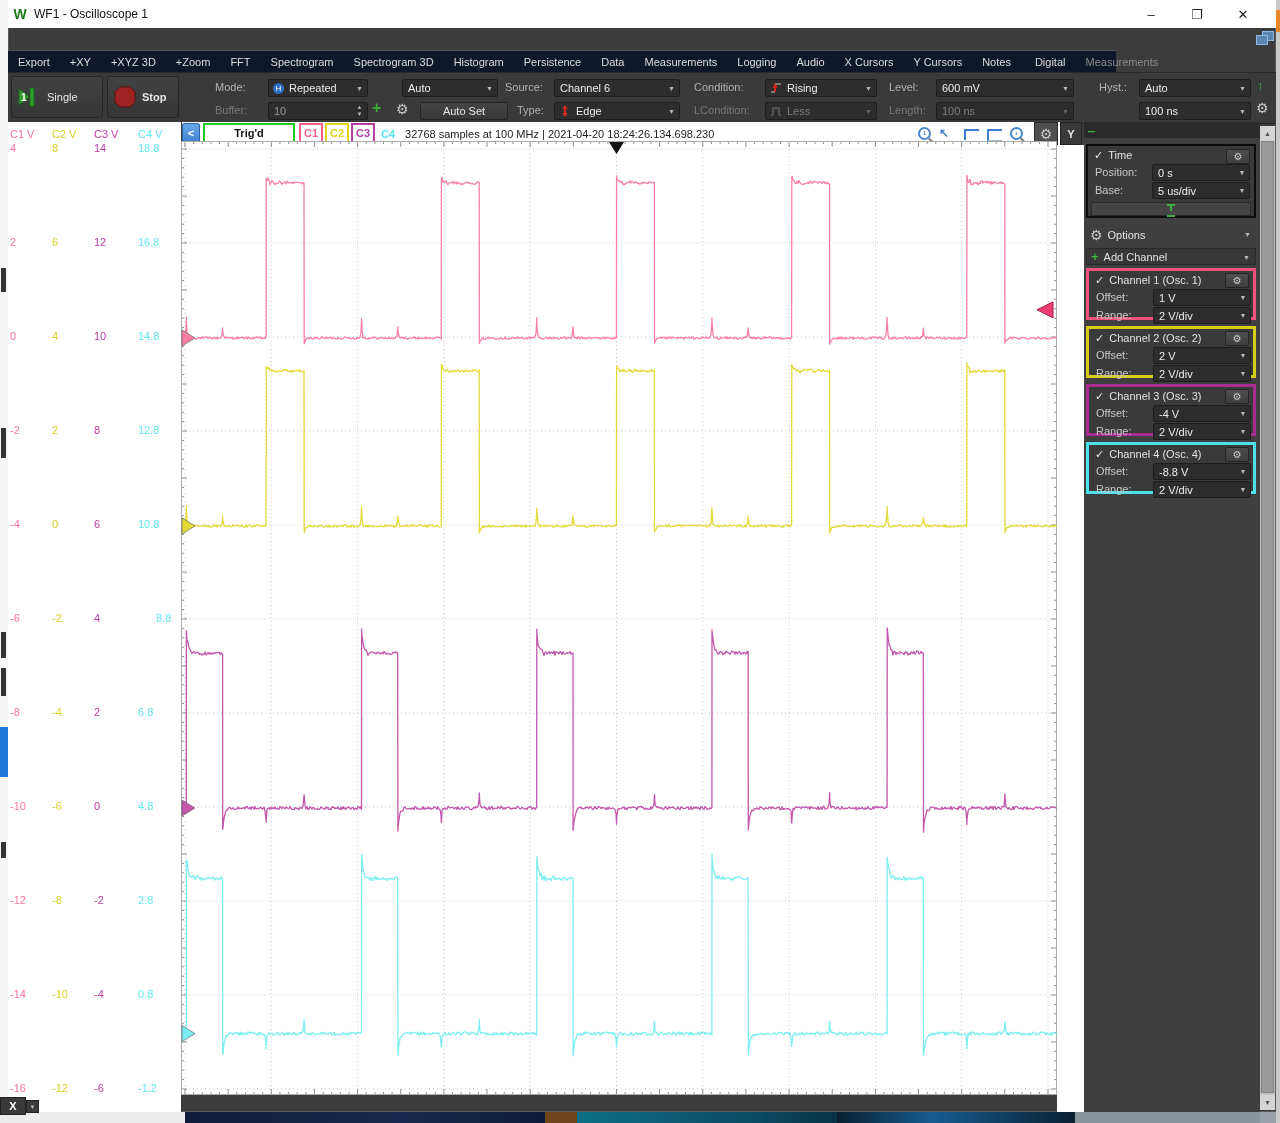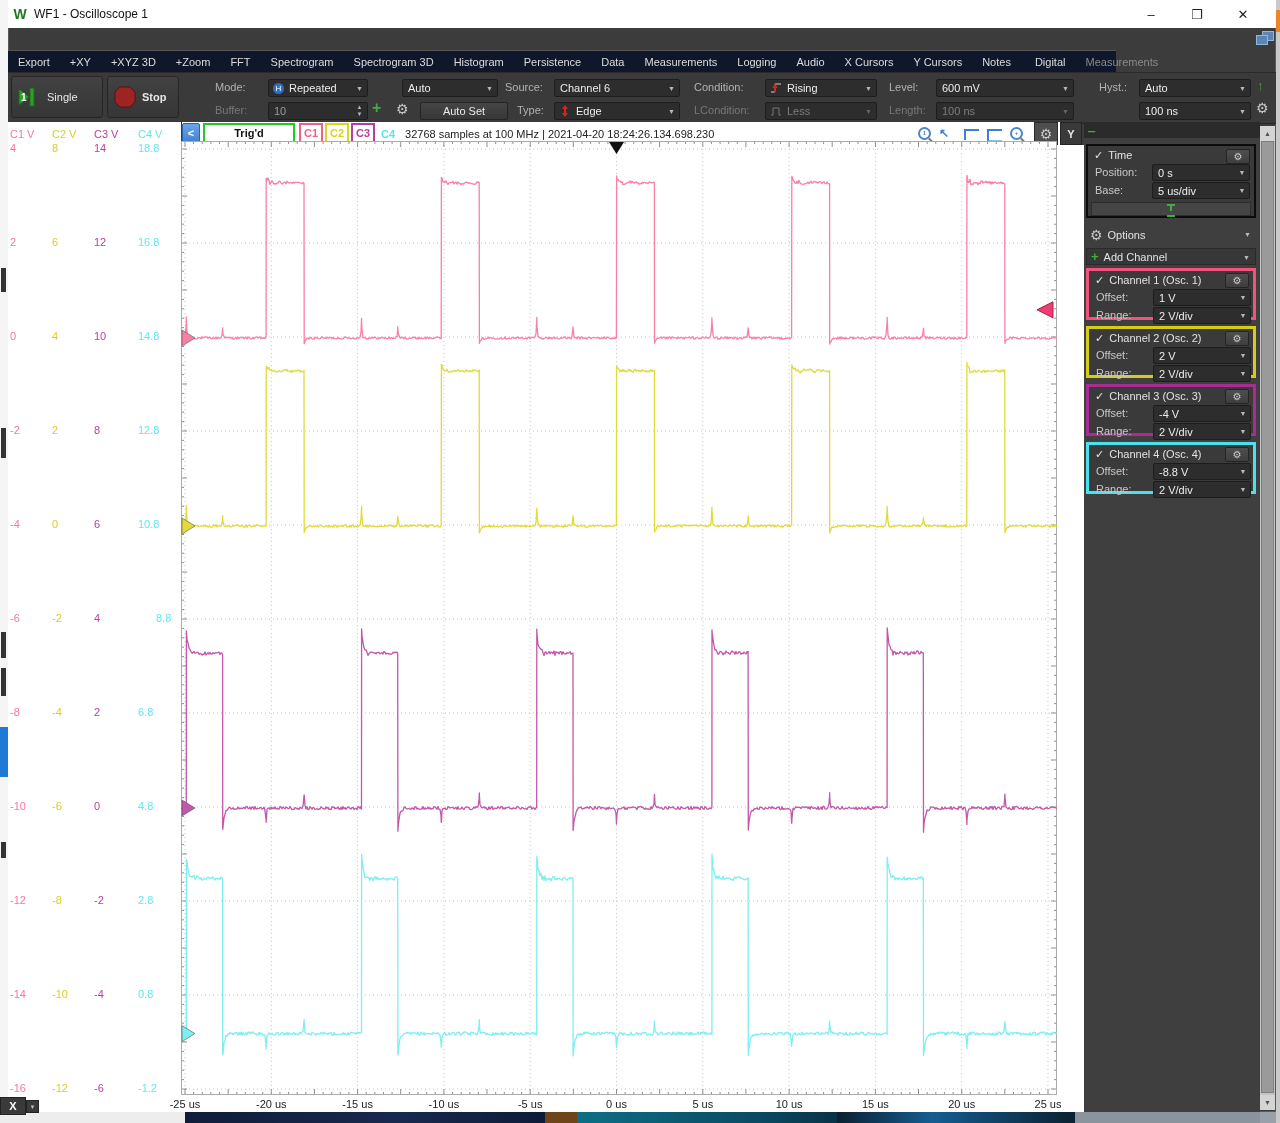--- a/index.html
+++ b/index.html
@@ -341,33 +341,20 @@
         <polyline points="0.0,891.9 1.0,892.3 2.0,893.9 3.0,891.4 4.0,891.8 5.0,894.2 5.3,891.6 5.4,718.7 6.0,720.2 7.0,728.7 8.0,732.9 9.0,735.9 10.0,735.4 11.0,736.3 12.0,734.8 13.0,734.7 14.0,738.3 15.0,737.1 16.0,734.7 17.0,736.0 18.0,736.7 19.0,738.1 20.0,736.6 21.0,739.2 22.0,738.7 23.0,737.3 24.0,738.0 25.0,738.3 26.0,736.5 27.0,736.2 28.0,736.7 29.0,737.8 30.0,736.9 31.0,737.2 32.0,735.7 33.0,737.9 34.0,739.0 35.0,737.1 36.0,737.4 37.0,738.1 38.0,737.5 39.0,738.3 40.0,736.1 41.0,736.7 41.6,738.9 41.7,913.7 42.0,912.6 43.0,902.3 44.0,899.4 45.0,894.4 46.0,895.4 47.0,892.9 48.0,893.0 49.0,891.7 50.0,892.6 51.0,892.2 52.0,893.7 53.0,892.2 54.0,892.5 55.0,891.3 56.0,891.7 57.0,893.9 58.0,891.6 59.0,894.1 60.0,891.0 61.0,894.1 62.0,891.7 63.0,893.3 64.0,893.7 65.0,891.8 66.0,893.6 67.0,891.2 68.0,891.2 69.0,892.8 70.0,891.1 71.0,891.9 72.0,891.0 73.0,892.7 74.0,892.9 75.0,892.6 76.0,894.2 77.0,893.7 78.0,891.3 79.0,893.4 80.0,892.0 81.0,892.5 82.0,894.0 83.0,893.6 84.0,894.2 85.0,905.2 85.1,903.4 85.1,908.1 85.2,904.6 86.0,894.6 87.0,893.6 88.0,891.8 89.0,893.5 90.0,892.9 91.0,892.1 92.0,893.8 93.0,893.8 94.0,893.6 95.0,892.9 96.0,891.4 97.0,891.6 98.0,893.9 99.0,893.5 100.0,892.6 101.0,891.2 102.0,892.0 103.0,894.1 104.0,892.3 105.0,893.4 106.0,891.5 107.0,894.1 108.0,891.8 109.0,892.8 110.0,892.6 111.0,893.6 112.0,892.1 113.0,891.5 114.0,894.0 115.0,892.7 116.0,893.3 117.0,893.8 118.0,892.3 119.0,891.3 120.0,893.0 121.0,891.0 122.0,890.4 123.0,880.6 123.0,880.5 123.1,878.7 123.2,880.8 124.0,891.8 125.0,892.5 126.0,892.8 127.0,893.3 128.0,892.3 129.0,893.7 130.0,894.0 131.0,891.4 132.0,892.0 133.0,892.3 134.0,893.3 135.0,894.1 136.0,892.4 137.0,892.6 138.0,893.0 139.0,893.4 140.0,891.6 141.0,891.9 142.0,893.1 143.0,891.2 144.0,892.7 145.0,892.4 146.0,892.9 147.0,893.4 148.0,892.0 149.0,892.3 150.0,891.4 151.0,894.2 152.0,894.1 153.0,891.3 154.0,894.2 155.0,893.0 156.0,893.8 157.0,893.4 158.0,893.4 159.0,893.0 160.0,893.6 161.0,893.3 162.0,891.5 163.0,893.2 164.0,892.2 165.0,893.6 166.0,894.0 167.0,891.8 168.0,894.0 169.0,892.5 170.0,891.2 171.0,892.1 172.0,891.9 173.0,891.8 174.0,891.9 175.0,893.2 176.0,891.7 177.0,891.5 178.0,891.7 179.0,892.2 180.0,891.6 180.5,891.4 180.6,713.5 181.0,718.1 182.0,727.1 183.0,731.6 184.0,736.6 185.0,736.2 186.0,736.1 187.0,736.7 188.0,736.7 189.0,739.3 190.0,736.5 191.0,736.8 192.0,739.7 193.0,737.2 194.0,735.5 195.0,738.4 196.0,735.9 197.0,738.7 198.0,737.3 199.0,738.6 200.0,738.0 201.0,738.2 202.0,736.6 203.0,738.0 204.0,737.7 205.0,738.3 206.0,739.4 207.0,737.3 208.0,737.7 209.0,738.3 210.0,737.6 211.0,737.4 212.0,738.5 213.0,739.1 214.0,736.3 215.0,736.1 216.0,735.9 216.7,737.4 216.9,914.1 217.0,913.0 218.0,903.9 219.0,897.6 220.0,895.8 221.0,895.1 222.0,894.1 223.0,892.4 224.0,892.3 225.0,892.3 226.0,891.2 227.0,892.2 228.0,892.2 229.0,891.1 230.0,893.4 231.0,892.1 232.0,891.3 233.0,891.7 234.0,891.8 235.0,892.6 236.0,893.1 237.0,891.0 238.0,894.2 239.0,893.7 240.0,891.1 241.0,892.8 242.0,893.1 243.0,891.4 244.0,894.1 245.0,892.7 246.0,892.3 247.0,892.7 248.0,892.6 249.0,893.3 250.0,892.7 251.0,893.3 252.0,891.5 253.0,892.4 254.0,892.5 255.0,892.1 256.0,892.9 257.0,891.8 258.0,893.0 259.0,894.4 260.0,901.8 260.2,905.3 260.3,906.1 260.4,904.4 261.0,896.2 262.0,893.7 263.0,892.4 264.0,891.1 265.0,894.2 266.0,893.8 267.0,893.5 268.0,891.7 269.0,893.9 270.0,893.3 271.0,892.2 272.0,891.1 273.0,891.7 274.0,893.8 275.0,893.8 276.0,891.5 277.0,891.7 278.0,891.1 279.0,893.3 280.0,894.2 281.0,892.2 282.0,892.4 283.0,891.0 284.0,891.0 285.0,891.1 286.0,891.5 287.0,893.5 288.0,892.6 289.0,893.8 290.0,891.2 291.0,891.4 292.0,891.3 293.0,892.6 294.0,892.4 295.0,893.0 296.0,894.1 297.0,891.0 298.0,885.6 298.2,882.6 298.3,878.6 298.4,882.3 299.0,890.9 300.0,892.4 301.0,891.1 302.0,891.7 303.0,891.7 304.0,891.9 305.0,893.7 306.0,892.1 307.0,893.4 308.0,893.3 309.0,893.8 310.0,893.8 311.0,894.2 312.0,891.7 313.0,893.8 314.0,893.3 315.0,891.7 316.0,893.6 317.0,892.7 318.0,893.0 319.0,892.5 320.0,893.6 321.0,891.0 322.0,894.2 323.0,892.6 324.0,891.7 325.0,892.8 326.0,893.4 327.0,893.2 328.0,894.1 329.0,891.1 330.0,892.4 331.0,891.1 332.0,892.6 333.0,894.2 334.0,891.6 335.0,891.9 336.0,893.1 337.0,892.5 338.0,893.6 339.0,893.0 340.0,891.7 341.0,894.1 342.0,893.4 343.0,893.3 344.0,893.4 345.0,891.2 346.0,892.9 347.0,891.6 348.0,893.1 349.0,892.2 350.0,892.9 351.0,891.6 352.0,891.7 353.0,893.0 354.0,892.0 355.0,893.7 355.7,894.1 355.8,715.6 356.0,717.5 357.0,728.1 358.0,729.9 359.0,734.5 360.0,732.2 361.0,738.4 362.0,735.2 363.0,739.4 364.0,734.8 365.0,739.8 366.0,737.9 367.0,737.6 368.0,738.5 369.0,737.6 370.0,740.0 371.0,737.0 372.0,735.4 373.0,735.7 374.0,738.6 375.0,737.5 376.0,738.6 377.0,737.5 378.0,737.0 379.0,738.2 380.0,738.3 381.0,739.2 382.0,737.1 383.0,736.5 384.0,736.9 385.0,738.1 386.0,739.2 387.0,737.9 388.0,736.9 389.0,737.9 390.0,736.4 391.0,736.7 391.9,737.0 392.0,737.1 392.1,914.9 393.0,906.2 394.0,899.3 395.0,897.4 396.0,894.3 397.0,892.8 398.0,893.8 399.0,894.0 400.0,892.6 401.0,893.9 402.0,893.4 403.0,891.1 404.0,892.9 405.0,891.2 406.0,891.7 407.0,891.0 408.0,892.6 409.0,892.5 410.0,892.4 411.0,894.2 412.0,893.1 413.0,891.5 414.0,893.8 415.0,893.7 416.0,891.8 417.0,891.9 418.0,891.2 419.0,893.6 420.0,893.3 421.0,891.6 422.0,892.1 423.0,892.6 424.0,891.6 425.0,891.3 426.0,891.0 427.0,891.9 428.0,892.4 429.0,891.6 430.0,891.9 431.0,891.2 432.0,893.4 433.0,891.7 434.0,893.3 435.0,896.9 435.4,904.8 435.5,906.3 435.6,903.8 436.0,899.6 437.0,894.6 438.0,893.2 439.0,891.5 440.0,892.2 441.0,892.6 442.0,894.2 443.0,892.1 444.0,892.6 445.0,893.6 446.0,894.0 447.0,893.7 448.0,894.2 449.0,894.0 450.0,891.1 451.0,893.7 452.0,894.2 453.0,893.7 454.0,893.0 455.0,892.2 456.0,891.4 457.0,893.9 458.0,892.3 459.0,892.4 460.0,893.7 461.0,892.0 462.0,891.2 463.0,891.9 464.0,891.5 465.0,891.9 466.0,894.2 467.0,893.7 468.0,892.9 469.0,893.2 470.0,894.1 471.0,894.1 472.0,893.5 473.0,887.7 473.4,880.3 473.5,880.2 473.5,882.3 474.0,889.2 475.0,891.5 476.0,891.7 477.0,894.0 478.0,893.3 479.0,892.5 480.0,891.0 481.0,892.2 482.0,893.4 483.0,893.8 484.0,892.9 485.0,892.6 486.0,893.4 487.0,891.6 488.0,891.6 489.0,892.7 490.0,893.3 491.0,893.9 492.0,891.0 493.0,892.7 494.0,892.2 495.0,894.2 496.0,891.9 497.0,891.0 498.0,893.2 499.0,891.1 500.0,893.4 501.0,891.6 502.0,893.2 503.0,893.7 504.0,893.0 505.0,891.2 506.0,892.3 507.0,892.1 508.0,894.0 509.0,891.0 510.0,893.8 511.0,891.6 512.0,893.9 513.0,893.3 514.0,892.9 515.0,893.2 516.0,892.8 517.0,891.0 518.0,893.2 519.0,893.4 520.0,891.1 521.0,892.2 522.0,891.1 523.0,891.0 524.0,893.1 525.0,891.4 526.0,893.3 527.0,893.2 528.0,892.0 529.0,893.1 530.0,892.0 530.9,893.8 531.0,713.1 531.0,713.9 532.0,726.9 533.0,730.5 534.0,734.4 535.0,737.6 536.0,734.9 537.0,737.5 538.0,735.0 539.0,737.1 540.0,737.9 541.0,738.2 542.0,735.2 543.0,738.4 544.0,737.7 545.0,737.2 546.0,737.1 547.0,737.0 548.0,737.0 549.0,737.3 550.0,738.8 551.0,738.2 552.0,739.6 553.0,737.0 554.0,736.1 555.0,737.2 556.0,736.2 557.0,736.1 558.0,735.8 559.0,736.9 560.0,736.7 561.0,737.3 562.0,737.7 563.0,738.7 564.0,738.8 565.0,737.9 566.0,737.8 567.0,738.2 567.1,736.6 567.3,914.3 568.0,906.8 569.0,900.4 570.0,896.2 571.0,895.3 572.0,893.8 573.0,894.7 574.0,893.7 575.0,893.0 576.0,894.4 577.0,893.2 578.0,893.3 579.0,893.3 580.0,892.6 581.0,892.1 582.0,893.1 583.0,892.7 584.0,893.7 585.0,892.2 586.0,892.9 587.0,892.5 588.0,892.4 589.0,893.7 590.0,893.9 591.0,893.6 592.0,893.0 593.0,891.4 594.0,892.4 595.0,893.6 596.0,893.5 597.0,892.3 598.0,891.2 599.0,891.9 600.0,891.8 601.0,891.7 602.0,893.4 603.0,893.6 604.0,891.9 605.0,892.4 606.0,891.1 607.0,891.4 608.0,893.8 609.0,892.0 610.0,897.9 610.6,905.1 610.7,905.4 610.8,904.2 611.0,901.4 612.0,894.0 613.0,893.0 614.0,891.7 615.0,893.9 616.0,894.2 617.0,893.0 618.0,892.2 619.0,894.0 620.0,893.2 621.0,891.2 622.0,893.7 623.0,893.0 624.0,893.8 625.0,892.4 626.0,891.9 627.0,893.1 628.0,892.6 629.0,892.0 630.0,892.6 631.0,892.2 632.0,892.6 633.0,892.5 634.0,893.9 635.0,891.9 636.0,891.4 637.0,891.0 638.0,892.9 639.0,893.6 640.0,893.3 641.0,891.6 642.0,892.7 643.0,892.8 644.0,892.5 645.0,891.0 646.0,891.8 647.0,893.1 648.0,890.5 648.6,880.2 648.7,880.3 648.7,882.0 649.0,886.1 650.0,891.4 651.0,890.8 652.0,892.5 653.0,891.6 654.0,892.6 655.0,892.9 656.0,892.6 657.0,894.2 658.0,891.8 659.0,891.4 660.0,892.0 661.0,892.8 662.0,892.2 663.0,894.1 664.0,893.7 665.0,891.6 666.0,894.2 667.0,893.5 668.0,894.0 669.0,891.7 670.0,892.5 671.0,893.7 672.0,893.0 673.0,892.8 674.0,893.2 675.0,891.1 676.0,893.3 677.0,892.5 678.0,893.6 679.0,892.4 680.0,891.0 681.0,892.0 682.0,891.4 683.0,893.5 684.0,894.1 685.0,894.1 686.0,892.6 687.0,892.1 688.0,891.2 689.0,892.6 690.0,893.0 691.0,892.5 692.0,893.3 693.0,893.2 694.0,892.3 695.0,891.9 696.0,893.9 697.0,893.8 698.0,892.5 699.0,893.6 700.0,893.4 701.0,893.8 702.0,892.9 703.0,892.7 704.0,892.0 705.0,891.9 706.0,891.3 706.1,893.4 706.2,716.1 707.0,723.5 708.0,726.9 709.0,732.1 710.0,736.3 711.0,736.3 712.0,734.7 713.0,735.6 714.0,738.9 715.0,737.0 716.0,737.3 717.0,738.8 718.0,736.9 719.0,737.6 720.0,738.6 721.0,738.4 722.0,737.7 723.0,735.7 724.0,739.1 725.0,737.3 726.0,739.0 727.0,736.9 728.0,737.9 729.0,736.8 730.0,738.3 731.0,737.8 732.0,738.0 733.0,737.6 734.0,737.3 735.0,738.5 736.0,738.4 737.0,736.7 738.0,736.1 739.0,737.5 740.0,735.7 741.0,736.0 742.0,738.8 742.3,737.2 742.5,914.4 743.0,910.5 744.0,903.4 745.0,899.1 746.0,896.7 747.0,895.5 748.0,893.7 749.0,894.5 750.0,892.2 751.0,893.3 752.0,894.1 753.0,892.1 754.0,893.7 755.0,892.1 756.0,892.4 757.0,891.3 758.0,892.9 759.0,891.2 760.0,891.1 761.0,892.4 762.0,891.1 763.0,891.3 764.0,894.2 765.0,891.6 766.0,893.9 767.0,891.0 768.0,892.3 769.0,892.6 770.0,891.8 771.0,891.2 772.0,891.0 773.0,892.8 774.0,891.3 775.0,891.8 776.0,893.4 777.0,891.0 778.0,893.4 779.0,894.1 780.0,893.7 781.0,893.8 782.0,893.7 783.0,893.4 784.0,892.4 785.0,894.6 785.8,904.4 785.9,907.4 785.9,905.0 786.0,904.7 787.0,892.7 788.0,893.8 789.0,891.1 790.0,893.7 791.0,891.1 792.0,891.1 793.0,891.3 794.0,893.8 795.0,893.0 796.0,892.0 797.0,893.5 798.0,892.5 799.0,894.0 800.0,893.1 801.0,892.6 802.0,891.4 803.0,893.0 804.0,892.8 805.0,892.9 806.0,893.5 807.0,893.1 808.0,892.1 809.0,894.0 810.0,892.9 811.0,894.0 812.0,892.0 813.0,893.8 814.0,894.1 815.0,891.8 816.0,893.9 817.0,892.0 818.0,891.0 819.0,891.3 820.0,893.4 821.0,892.8 822.0,891.4 823.0,890.3 823.8,881.1 823.9,880.6 823.9,881.0 824.0,882.1 825.0,890.4 826.0,893.4 827.0,891.7 828.0,894.2 829.0,892.1 830.0,891.7 831.0,891.2 832.0,893.2 833.0,891.9 834.0,891.6 835.0,891.4 836.0,892.8 837.0,891.2 838.0,892.6 839.0,891.9 840.0,894.2 841.0,893.0 842.0,892.4 843.0,893.7 844.0,892.6 845.0,892.9 846.0,893.8 847.0,892.9 848.0,893.9 849.0,891.9 850.0,894.1 851.0,893.6 852.0,891.6 853.0,891.1 854.0,891.6 855.0,894.0 856.0,893.6 857.0,892.5 858.0,893.2 859.0,891.5 860.0,891.1 861.0,891.4 862.0,891.7 863.0,891.0 864.0,892.2 865.0,894.1 866.0,891.5 867.0,892.3 868.0,893.4 869.0,894.0 870.0,891.7 871.0,893.9 872.0,891.7 873.0,891.6 874.0,892.1 875.0,892.2 876.0,891.8" fill="none" stroke="#7deef2" stroke-width="1.3" stroke-linejoin="round"></polyline>
         <polygon points="428,1 443,1 435.5,13" fill="#111"></polygon>
         <polygon points="856,168.8 872,160.8 872,176.8" fill="#ee3d72" stroke="#a8224e"></polygon>
         <polygon points="1,189 1,205 14,197" fill="#f97fa3" stroke="#555" stroke-width="0.6"></polygon>
         <polygon points="1,377 1,393 14,385" fill="#e2da36" stroke="#555" stroke-width="0.6"></polygon>
         <polygon points="1,659 1,675 14,667" fill="#c257ab" stroke="#555" stroke-width="0.6"></polygon>
         <polygon points="1,884.6 1,900.6 14,892.6" fill="#7deef2" stroke="#555" stroke-width="0.6"></polygon>
       </svg>
   </div>
 
-  <div class="abs" id="axisrow">
-      <span class="xtick" style="left: 177px;">-25 us</span>
-      <span class="xtick" style="left: 263.3px;">-20 us</span>
-      <span class="xtick" style="left: 349.6px;">-15 us</span>
-      <span class="xtick" style="left: 435.9px;">-10 us</span>
-      <span class="xtick" style="left: 522.2px;">-5 us</span>
-      <span class="xtick" style="left: 608.5px;">0 us</span>
-      <span class="xtick" style="left: 694.8px;">5 us</span>
-      <span class="xtick" style="left: 781.1px;">10 us</span>
-      <span class="xtick" style="left: 867.4px;">15 us</span>
-      <span class="xtick" style="left: 953.7px;">20 us</span>
-      <span class="xtick" style="left: 1040px;">25 us</span>
-    </div>
   <div id="x-btn">X</div>
   <div id="x-btn-arrow">▼</div>
 
   <div class="abs" id="rpanel">
     <div id="rpanel-top">
       <span id="collapse-minus">‒</span>
     </div>
 
     <div class="sect" id="time-sect" style="top:22px;height:74px;">
       <div class="sect-head">

